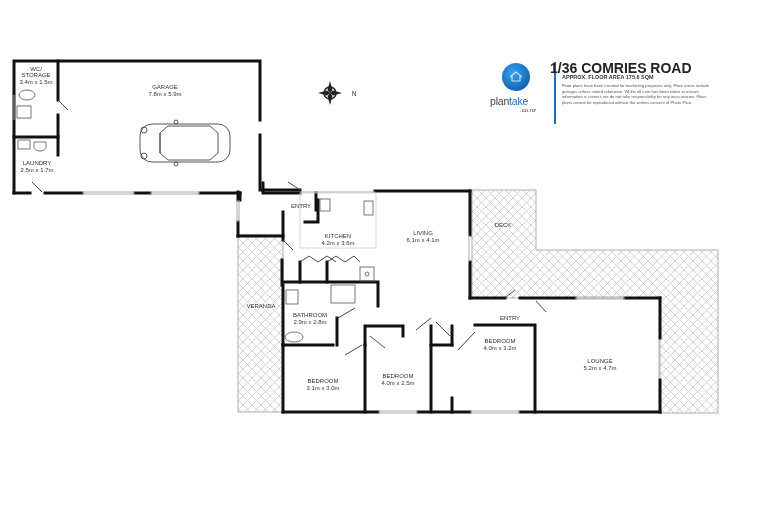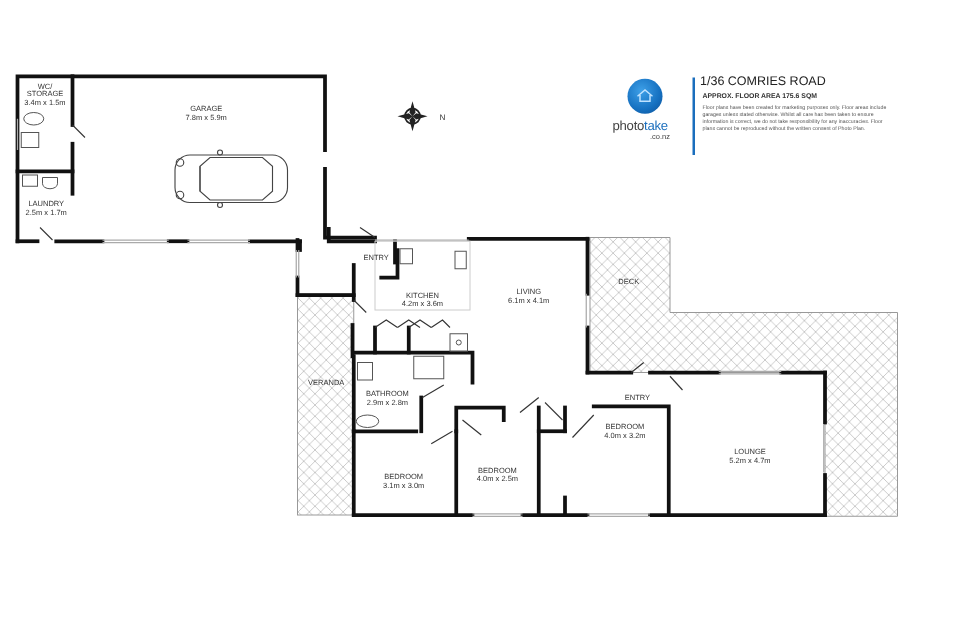--- a/index.html
+++ b/index.html
@@ -9,21 +9,21 @@
     .lbl { font-family: "Liberation Sans", sans-serif; font-size: 6.5px; fill: #333; text-anchor: middle; }
     .lbl-sm { font-family: "Liberation Sans", sans-serif; font-size: 6px; fill: #333; text-anchor: middle; }
     .info { position: absolute; left: 488px; top: 60px; width: 230px; height: 66px; }
     .logo-circle { position: absolute; left: 14px; top: 3px; width: 28px; height: 28px; border-radius: 50%;
       background: radial-gradient(circle at 40% 35%, #3ea0e8 0%, #1570c0 60%, #0d4f95 100%); }
     .logo-house { position: absolute; left: 21px; top: 11px; width: 14px; height: 11px; }
     .logo-text { position: absolute; left: 2px; top: 35px; font-size: 10.5px; color: #444; letter-spacing: -0.2px; }
     .logo-text .b { color: #1a6ebd; }
     .logo-sub { position: absolute; left: 32px; top: 47px; font-size: 6px; color: #444; }
     .divider { position: absolute; left: 66px; top: 2px; width: 2px; height: 62px; background: #1a6ebd; }
-    .title { position: absolute; left: 72px; top: 0px; font-size: 10px; font-weight: normal; color: #222; white-space: nowrap; }
+    .title { position: absolute; left: 62px; top: 0px; font-size: 14px; font-weight: bold; color: #222; white-space: nowrap; }
     .subtitle { position: absolute; left: 74px; top: 14px; font-size: 5.5px; font-weight: bold; color: #333; white-space: nowrap; }
     .disclaimer { position: absolute; left: 74px; top: 23px; width: 150px; font-size: 4.2px; line-height: 5.6px; color: #555; }
   </style>
 </head>
 <body>
 
 <svg class="plan" viewBox="0 0 768 512" xmlns="http://www.w3.org/2000/svg">
   <defs>
     <pattern id="hatch" width="9" height="9" patternUnits="userSpaceOnUse">
       <path d="M0 0 L9 9 M9 0 L0 9" stroke="#c4c4c4" stroke-width="0.7" fill="none"></path>
@@ -198,19 +198,19 @@
     <text class="lbl-sm" x="600" y="363">LOUNGE</text>
     <text class="lbl-sm" x="600" y="370">5.2m x 4.7m</text>
   </g>
 </svg>
 
 <div class="info">
   <div class="logo-circle"></div>
   <svg class="logo-house" viewBox="0 0 14 11">
     <path d="M1 6 L7 1 L13 6 M3 5 L3 10 L11 10 L11 5" stroke="#bfe2ff" stroke-width="1.2" fill="none"></path>
   </svg>
-  <div class="logo-text"><span>photo</span><span class="b">take</span></div>
+  <div class="logo-text"><span>plan</span><span class="b">take</span></div>
   <div class="logo-sub">.co.nz</div>
   <div class="divider"></div>
   <div class="title">1/36 COMRIES ROAD</div>
   <div class="subtitle">APPROX. FLOOR AREA 175.6 SQM</div>
   <div class="disclaimer">Floor plans have been created for marketing purposes only. Floor areas include garages unless stated otherwise. Whilst all care has been taken to ensure information is correct, we do not take responsibility for any inaccuracies. Floor plans cannot be reproduced without the written consent of Photo Plan.</div>
 </div>
 
 </body></html>

